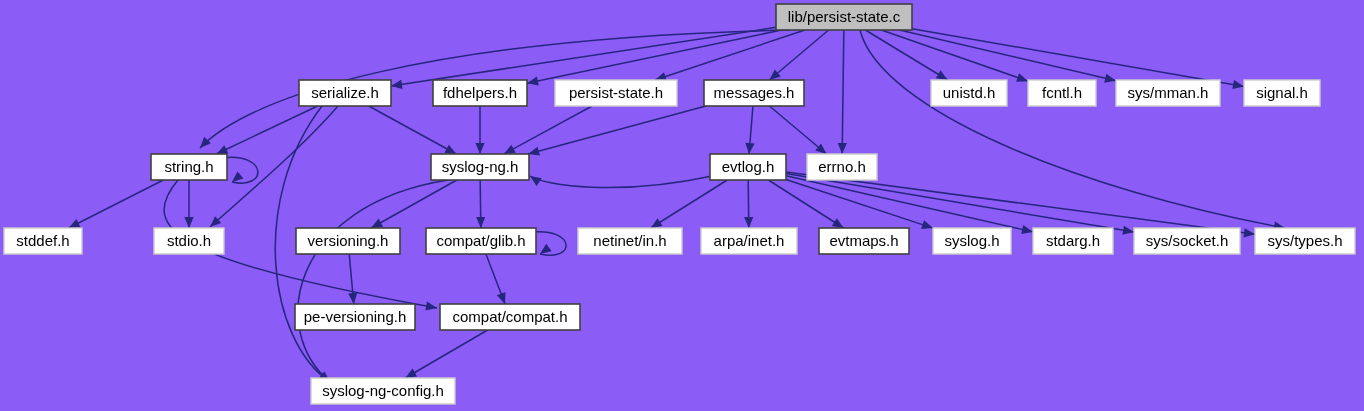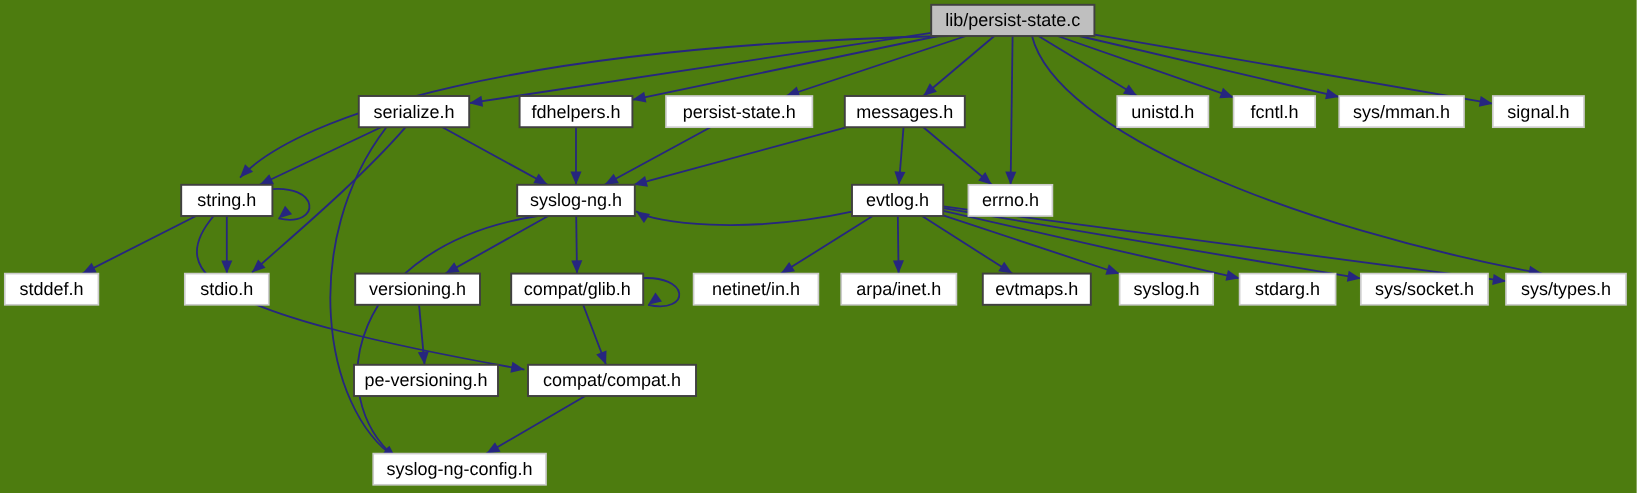--- a/index.html
+++ b/index.html
@@ -4,21 +4,21 @@
 <style>
   html, body {
     margin: 0;
     padding: 0;
     background: #ffffff;
   }
   #graph-root {
     position: relative;
     width: 1364px;
     height: 411px;
-    background: #4d7c0f;
+    background: #8b5cf6;
     font-family: "Liberation Sans", sans-serif;
     overflow: hidden;
   }
   svg#graph-canvas {
     position: absolute;
     left: 0;
     top: 0;
     width: 1364px;
     height: 411px;
     display: block;

